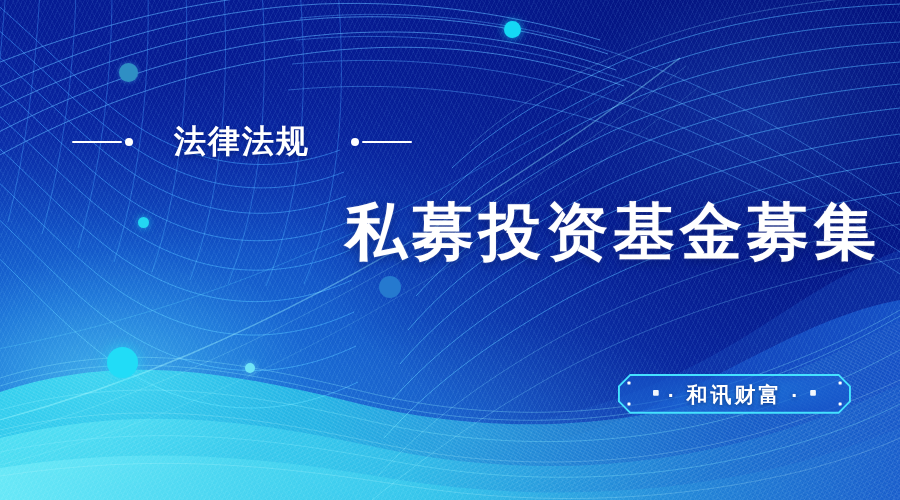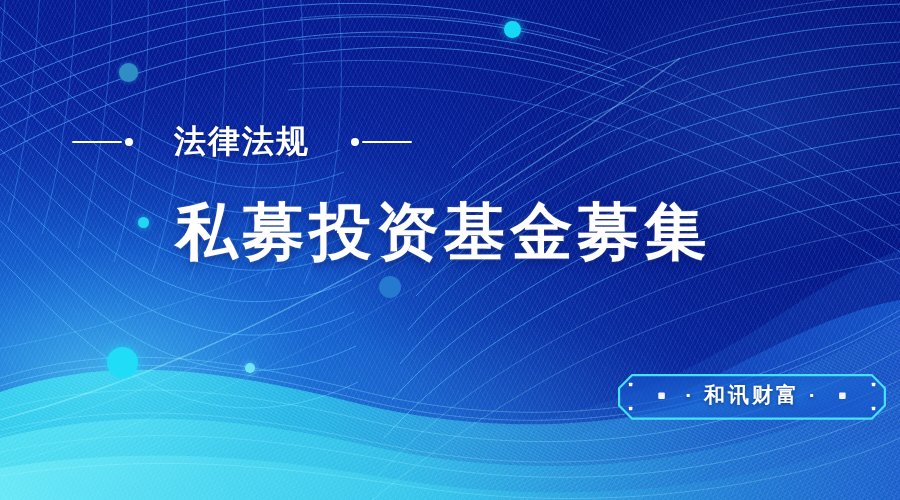--- a/index.html
+++ b/index.html
@@ -68,33 +68,33 @@
   .deco-dot{display:block;width:8px;height:8px;border-radius:50%;background:#ffffff;margin:0 3px;}
   #eyebrow-text{
     color:#ffffff;font-size:32px;font-weight:bold;letter-spacing:2px;
     margin:0 38px;white-space:nowrap;
     text-shadow:0 2px 5px rgba(2,18,90,.55);
   }
 
   
   #title-block{
     position:absolute;left:0;top:198px;width:881px;
-    text-align:center;pointer-events:none;
+    text-align:right;pointer-events:none;
   }
   .title-line{
     color:#ffffff;font-weight:bold;white-space:nowrap;
     font-size:62px;line-height:68px;letter-spacing:5px;
     text-shadow:0 3px 10px rgba(3,20,95,.55), 0 0 2px rgba(255,255,255,.35);
   }
   #title-line-1{margin-left:6px;}
   #title-line-2{margin-left:4px;}
 
   
   #badge{
-    position:absolute;left:618px;top:374px;width:268px;height:42px;
+    position:absolute;left:618px;top:374px;width:233px;height:42px;
   }
   #badge-svg{position:absolute;inset:0;}
   #badge-text{
     position:absolute;inset:0;
     display:flex;align-items:center;justify-content:center;
     color:#ffffff;font-size:21px;font-weight:bold;letter-spacing:3px;
     text-shadow:0 1px 4px rgba(0,20,80,.6);
   }
   #badge-glow{
     position:absolute;left:-6px;top:-6px;width:258px;height:54px;

